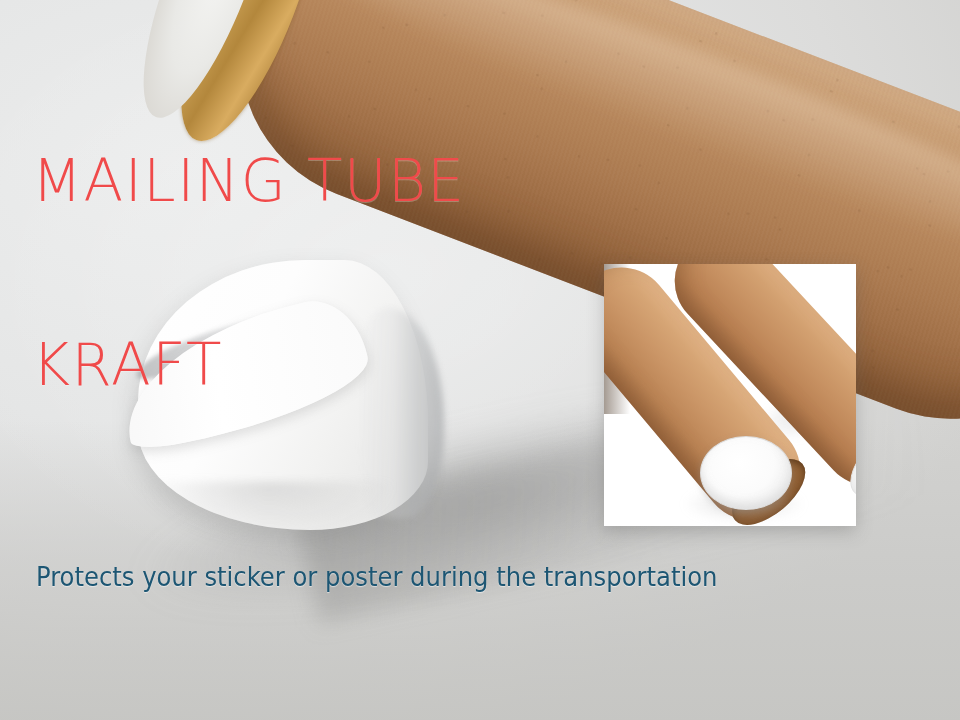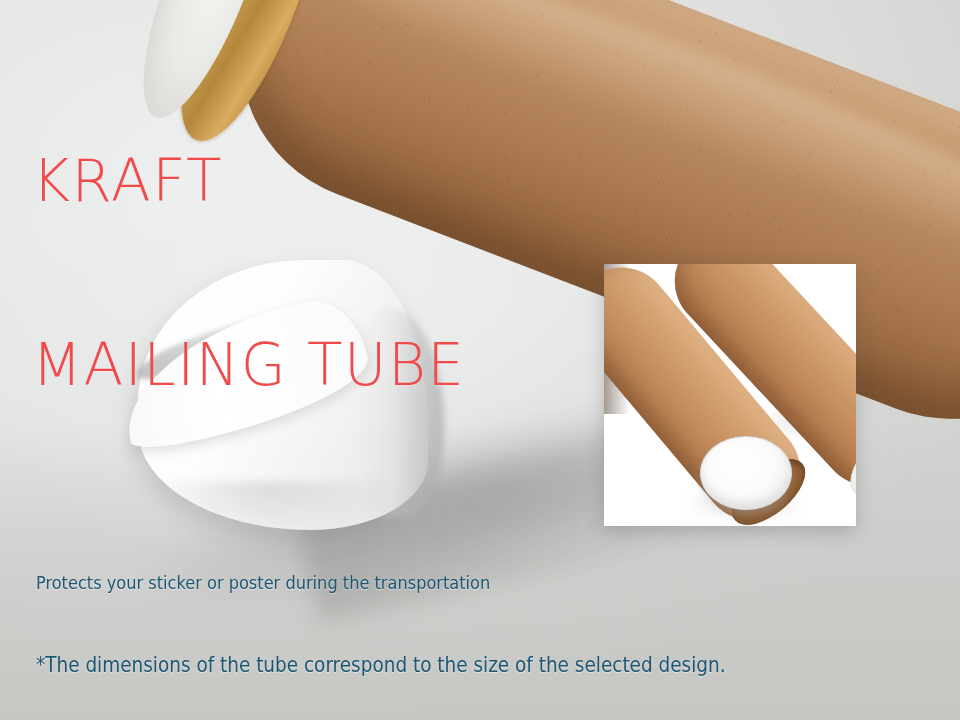--- a/index.html
+++ b/index.html
@@ -314,23 +314,22 @@
     position: absolute;
     left: 36px;
     color: #1d5673;
     font-family: "DejaVu Sans", sans-serif;
     font-stretch: condensed;
     font-weight: 400;
     text-shadow: 0 1px 1px rgba(255,255,255,.55);
   }
   .copy-benefits {
     top: 558px;
-    font-size: 18px;
+    font-size: 27px;
     line-height: 1.42;
-    margin-top: 12px;
   }
   .copy-line { display: block; white-space: pre; }
   .copy-note {
     top: 653px;
     font-size: 20.5px;
     white-space: pre;
   }
 </style>
 </head>
 <body>
@@ -356,22 +355,22 @@
 
   <div class="poster">
     <div class="poster-sheet"></div>
     <div class="poster-inner-shade"></div>
     <div class="poster-curl-shade"></div>
     <div class="poster-curl"></div>
     <div class="poster-edge-shade"></div>
   </div>
 
   <div class="title">
+    <span class="title-line">MAILING TUBE</span>
     <span class="title-line">KRAFT</span>
-    <span class="title-line">MAILING TUBE</span>
   </div>
 
   <div class="inset">
     <div class="inset-photo">
       <div class="ins-corner-dark"></div>
       <div class="ins-shadow-a"></div>
       <div class="ins-tube-a">
         <div class="ins-tube-a-cap"></div>
       </div>
       <div class="ins-tube-b">
@@ -379,15 +378,14 @@
       </div>
       <div class="ins-shadow-b"></div>
       <div class="ins-cap-loose"></div>
     </div>
   </div>
 
   <div class="copy copy-benefits">
     <span class="copy-line">Protects your sticker or poster during the transportation</span>
   </div>
 
-  <div class="copy copy-note">*The dimensions of the tube correspond to the size of the selected design.</div>
 
 </div>
 
 </body></html>

